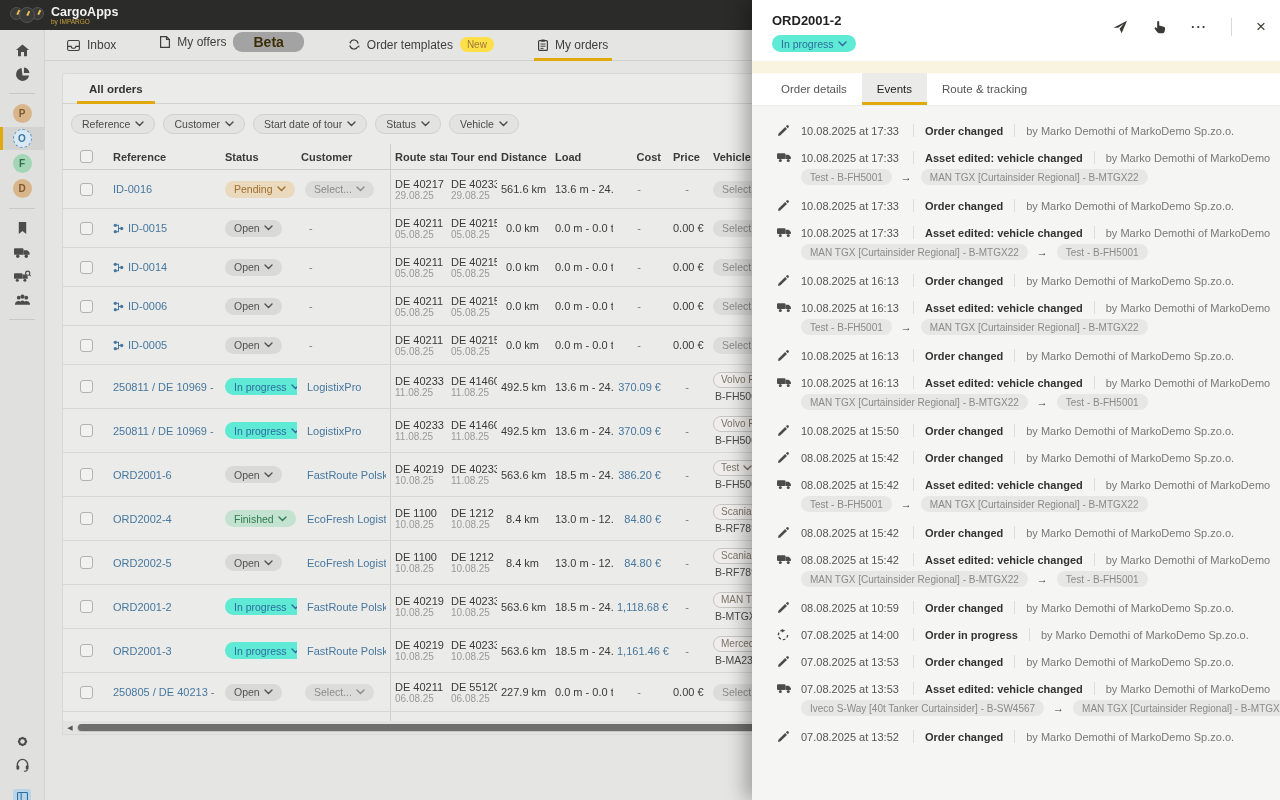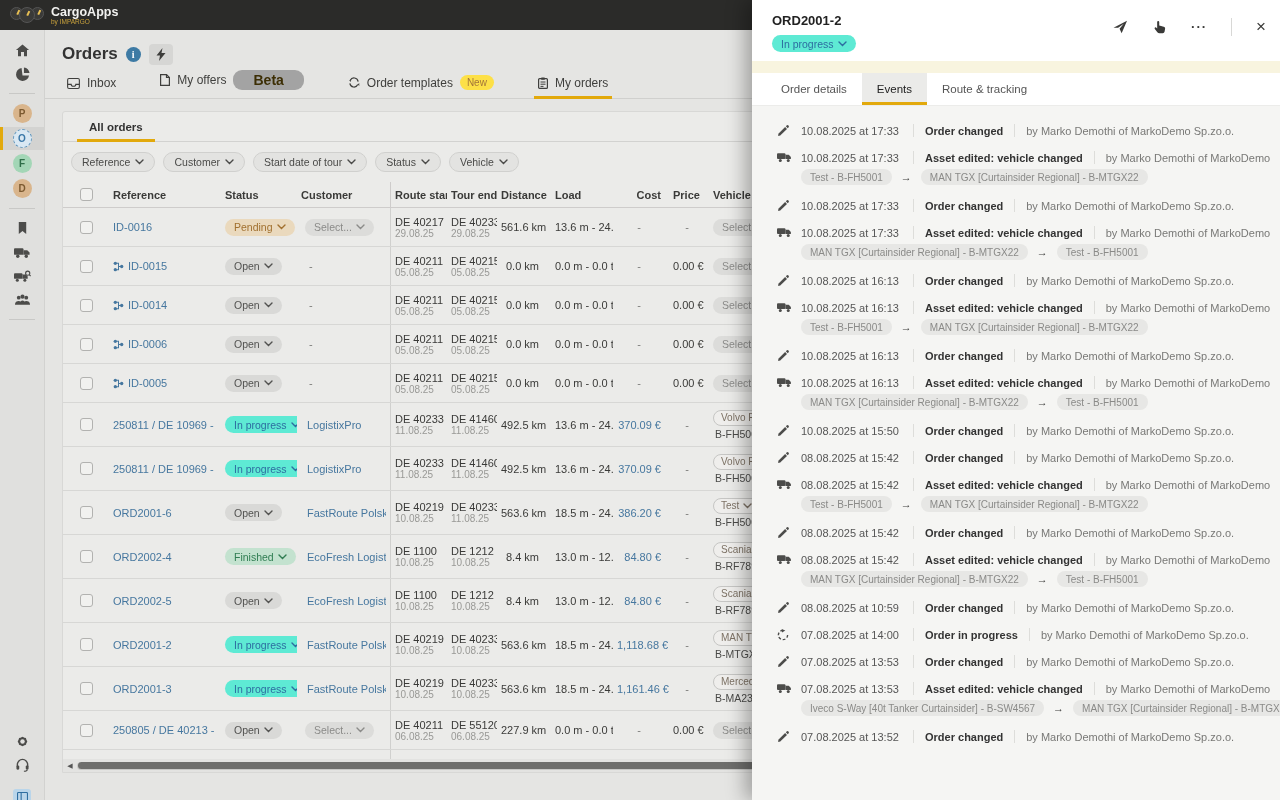--- a/index.html
+++ b/index.html
@@ -230,29 +230,20 @@
       <div class="blue-tile">
         <svg width="11" height="9" viewBox="0 0 12 10">
             <rect x="0.5" y="0.5" width="11" height="9" rx="1" fill="none" stroke="currentColor" stroke-width="1.2"></rect>
             <line x1="4.5" y1="0.5" x2="4.5" y2="9.5" stroke="currentColor" stroke-width="1.2"></line>
           </svg>
       </div>
     </div>
   </div>
 
   <div class="main">
-    <div class="page-head">
-      <span class="page-title">Orders</span>
-      <span class="info-dot">i</span>
-      <span class="bolt-btn">
-        <svg width="10" height="13" viewBox="0 0 10 13">
-            <path d="M6.5 0 L0.5 7.5 H4 L3 13 L9.5 5 H5.5 Z" fill="#3d3d3b"></path>
-          </svg>
-      </span>
-    </div>
 
     <div class="tabs">
       <div class="tab">
         <span class="ticon">
           <svg width="13" height="11" viewBox="0 0 14 12">
               <rect x="0.6" y="0.6" width="12.8" height="10.8" rx="1.5" fill="none" stroke="currentColor" stroke-width="1.2"></rect>
               <path d="M0.6 7 H4.5 C4.5 8.4 5.6 9 7 9 C8.4 9 9.5 8.4 9.5 7 H13.4" fill="none" stroke="currentColor" stroke-width="1.2"></path>
             </svg>
         </span>
         <span>Inbox</span>

